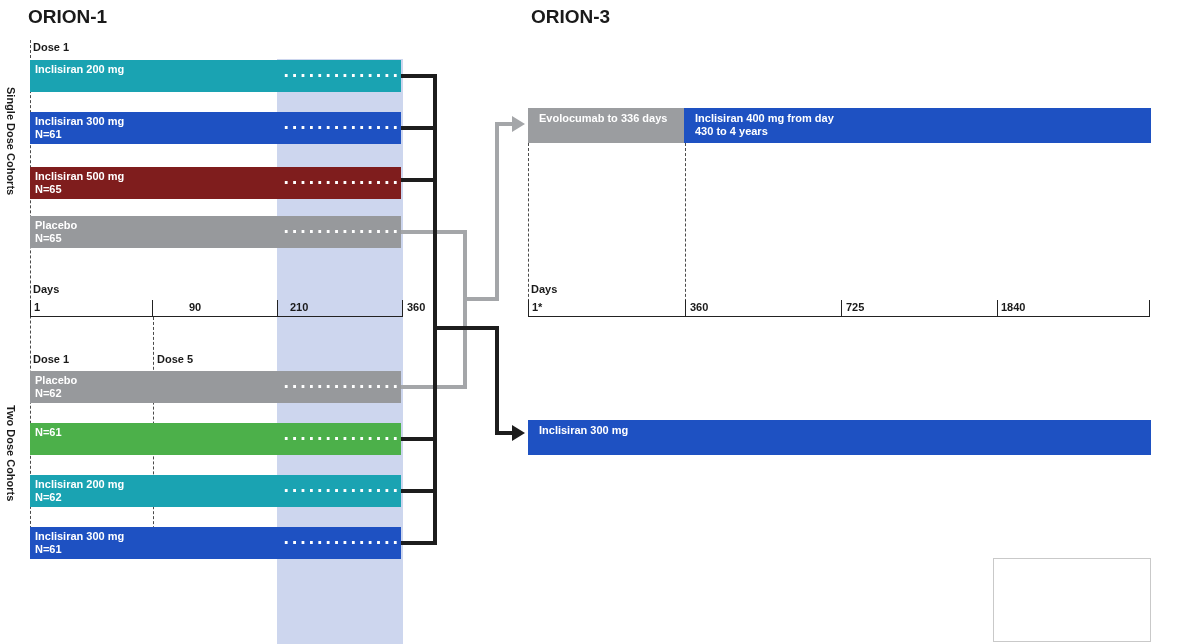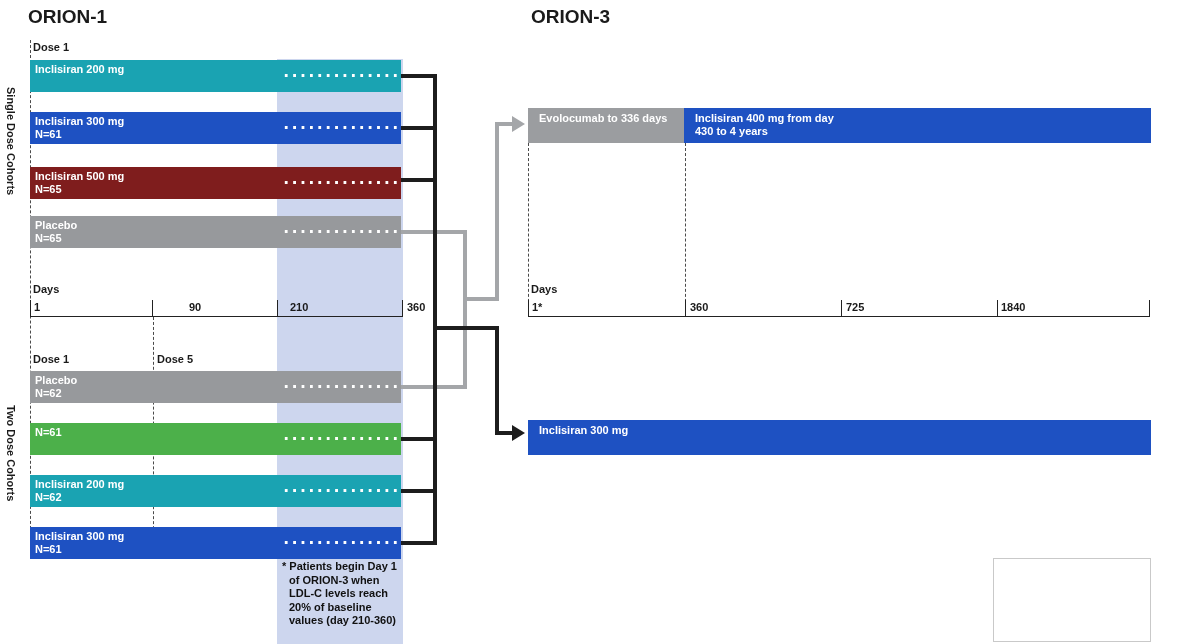--- a/index.html
+++ b/index.html
@@ -142,23 +142,16 @@
   <div class="bline" style="left: 401px; top: 178px; width: 36px; height: 4px; background: rgb(29, 29, 29);"></div>
   <div class="bline" style="left: 401px; top: 437px; width: 36px; height: 4px; background: rgb(29, 29, 29);"></div>
   <div class="bline" style="left: 401px; top: 489px; width: 36px; height: 4px; background: rgb(29, 29, 29);"></div>
   <div class="bline" style="left: 401px; top: 541px; width: 36px; height: 4px; background: rgb(29, 29, 29);"></div>
   <div class="bline" style="left: 433px; top: 74px; width: 4px; height: 471px; background: rgb(29, 29, 29);"></div>
   <div class="bline" style="left: 433px; top: 326px; width: 66px; height: 4px; background: rgb(29, 29, 29);"></div>
   <div class="bline" style="left: 495px; top: 326px; width: 4px; height: 109px; background: rgb(29, 29, 29);"></div>
   <div class="bline" style="left: 495px; top: 431px; width: 18px; height: 4px; background: rgb(29, 29, 29);"></div>
   <div class="arrow" style="left:512px;top:425px;border-left:13px solid #1d1d1d;"></div>
 
-  <div id="footnote">
-    <div class="fl first">* Patients begin Day 1</div>
-    <div class="fl">of ORION-3 when</div>
-    <div class="fl">LDL-C levels reach</div>
-    <div class="fl">20% of baseline</div>
-    <div class="fl">values (day 210-360)</div>
-  </div>
 
   <div id="legendbox"></div>
 
 </div>
 
 </body></html>

